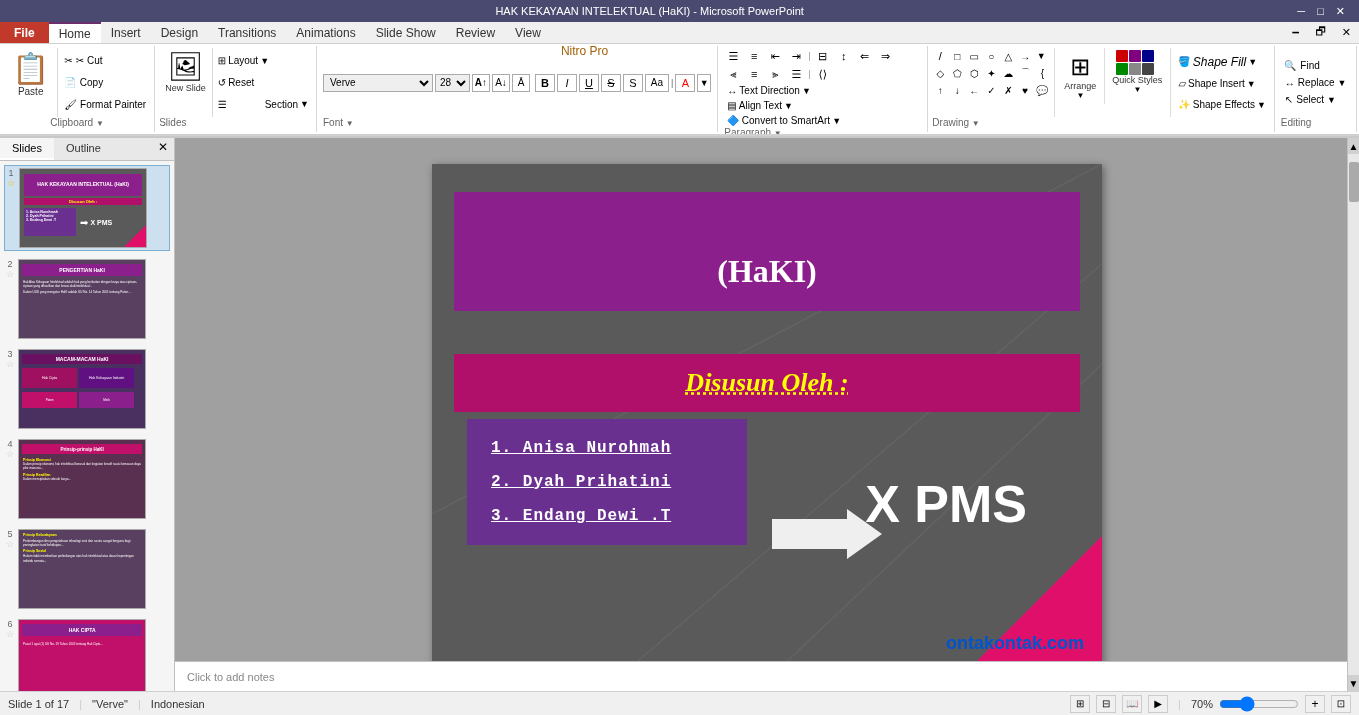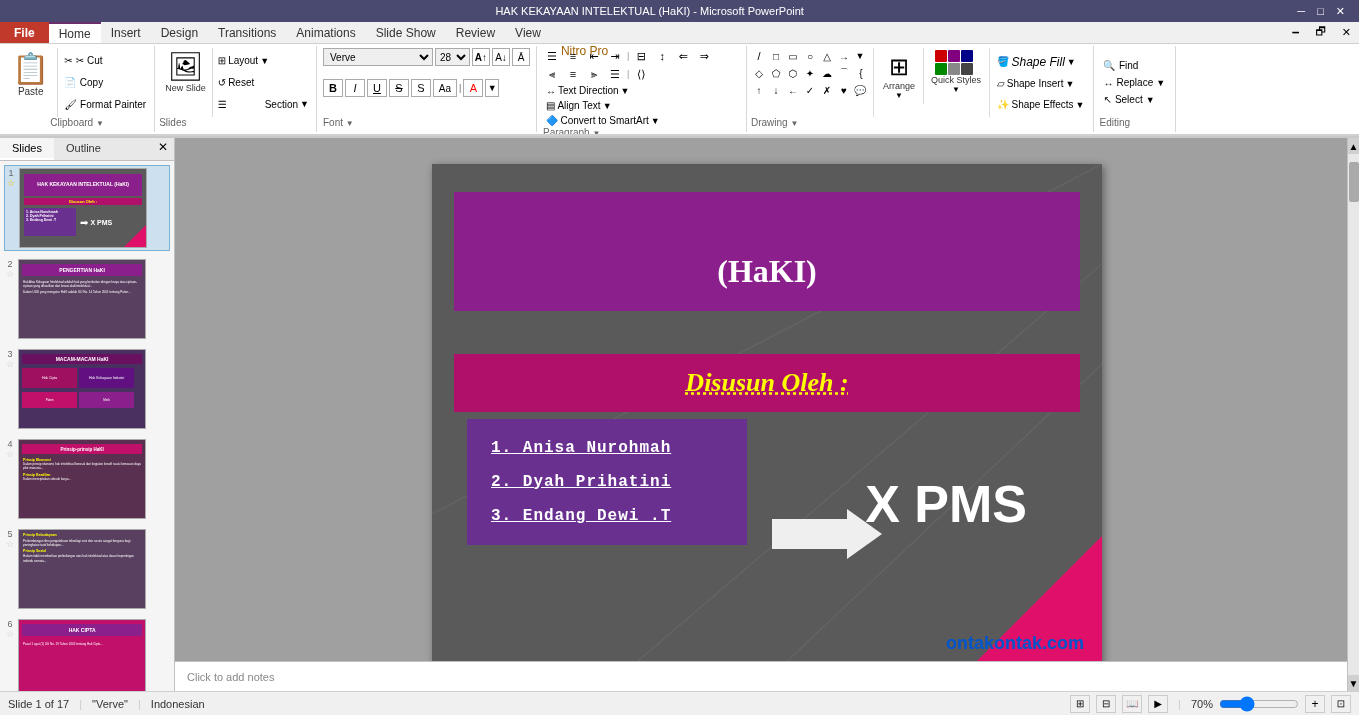--- a/index.html
+++ b/index.html
@@ -89,21 +89,21 @@
           <span style="font-size:9px;">▼</span>
         </div>
       </div>
     </div>
     <div style="font-size:10px;color:#666;padding-bottom:2px;">
       <span>Slides</span>
     </div>
   </div>
 
   <div style="display:flex;flex-direction:column;border-right:1px solid #d8d8d8;padding:2px 6px;min-width:165px;">
-    <div style="display:flex;flex-direction:column;gap:13px;flex:1;">
+    <div style="display:flex;flex-direction:row;gap:5px;flex:1;">
       <div style="display:flex;align-items:center;gap:2px;">
         <select style="width:110px;height:18px;font-size:10px;border:1px solid #aaa;padding:0 2px;">
           <option>Verve</option>
         </select>
         <select style="width:35px;height:18px;font-size:10px;border:1px solid #aaa;">
           <option>28</option>
         </select>
         <button style="width:18px;height:18px;border:1px solid #aaa;background:white;cursor:pointer;font-size:10px;font-weight:bold;">A↑</button>
         <button style="width:18px;height:18px;border:1px solid #aaa;background:white;cursor:pointer;font-size:10px;">A↓</button>
         <button style="width:18px;height:18px;border:1px solid #aaa;background:white;cursor:pointer;font-size:10px;">Ā</button>

